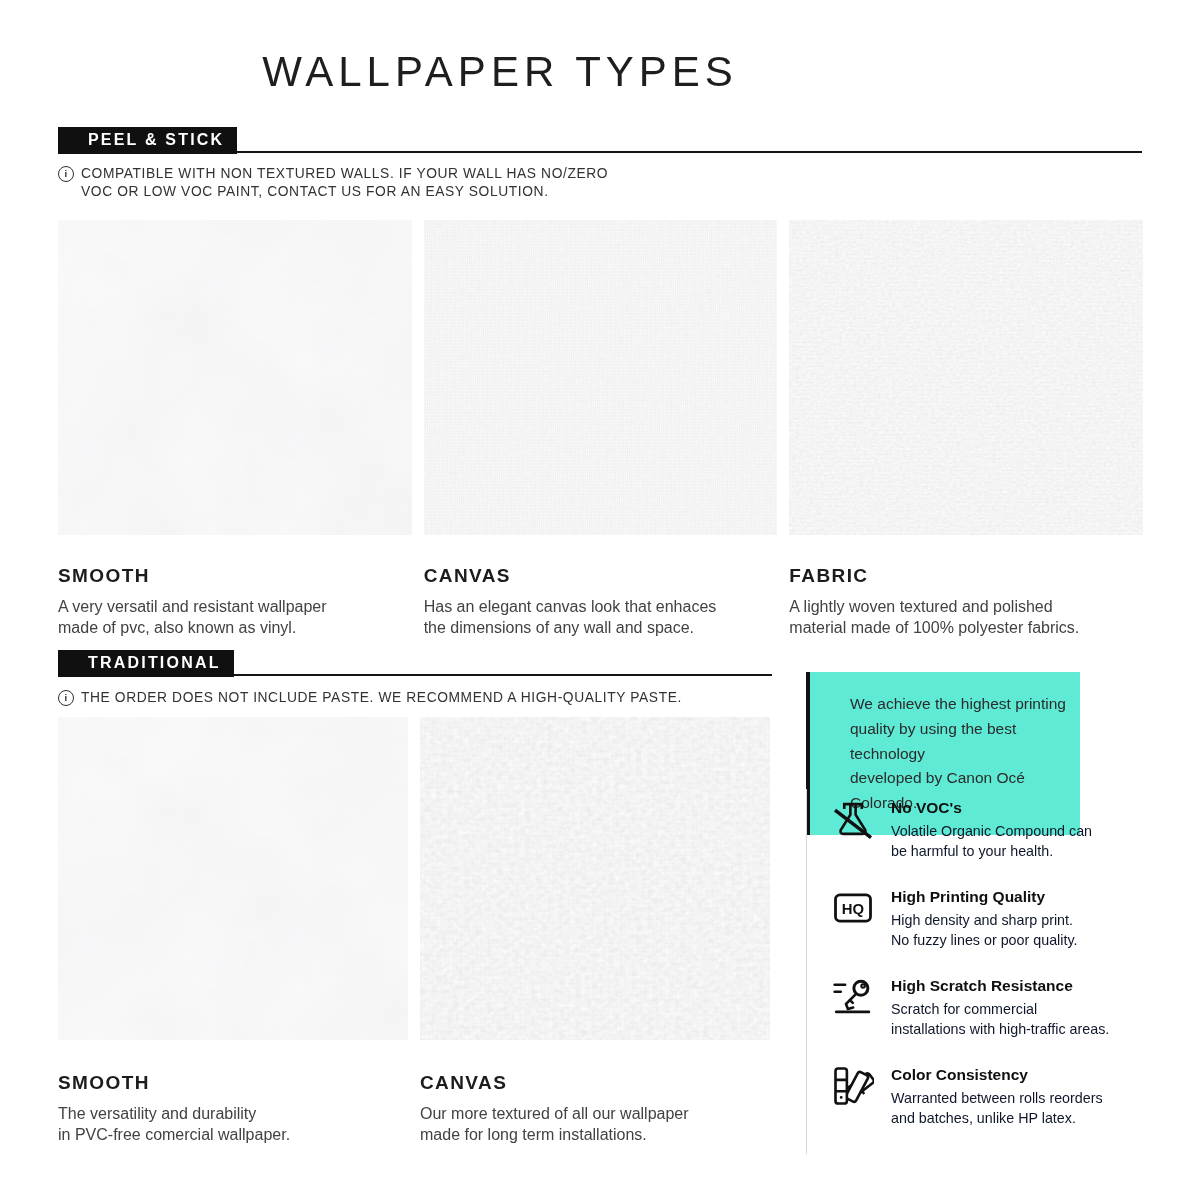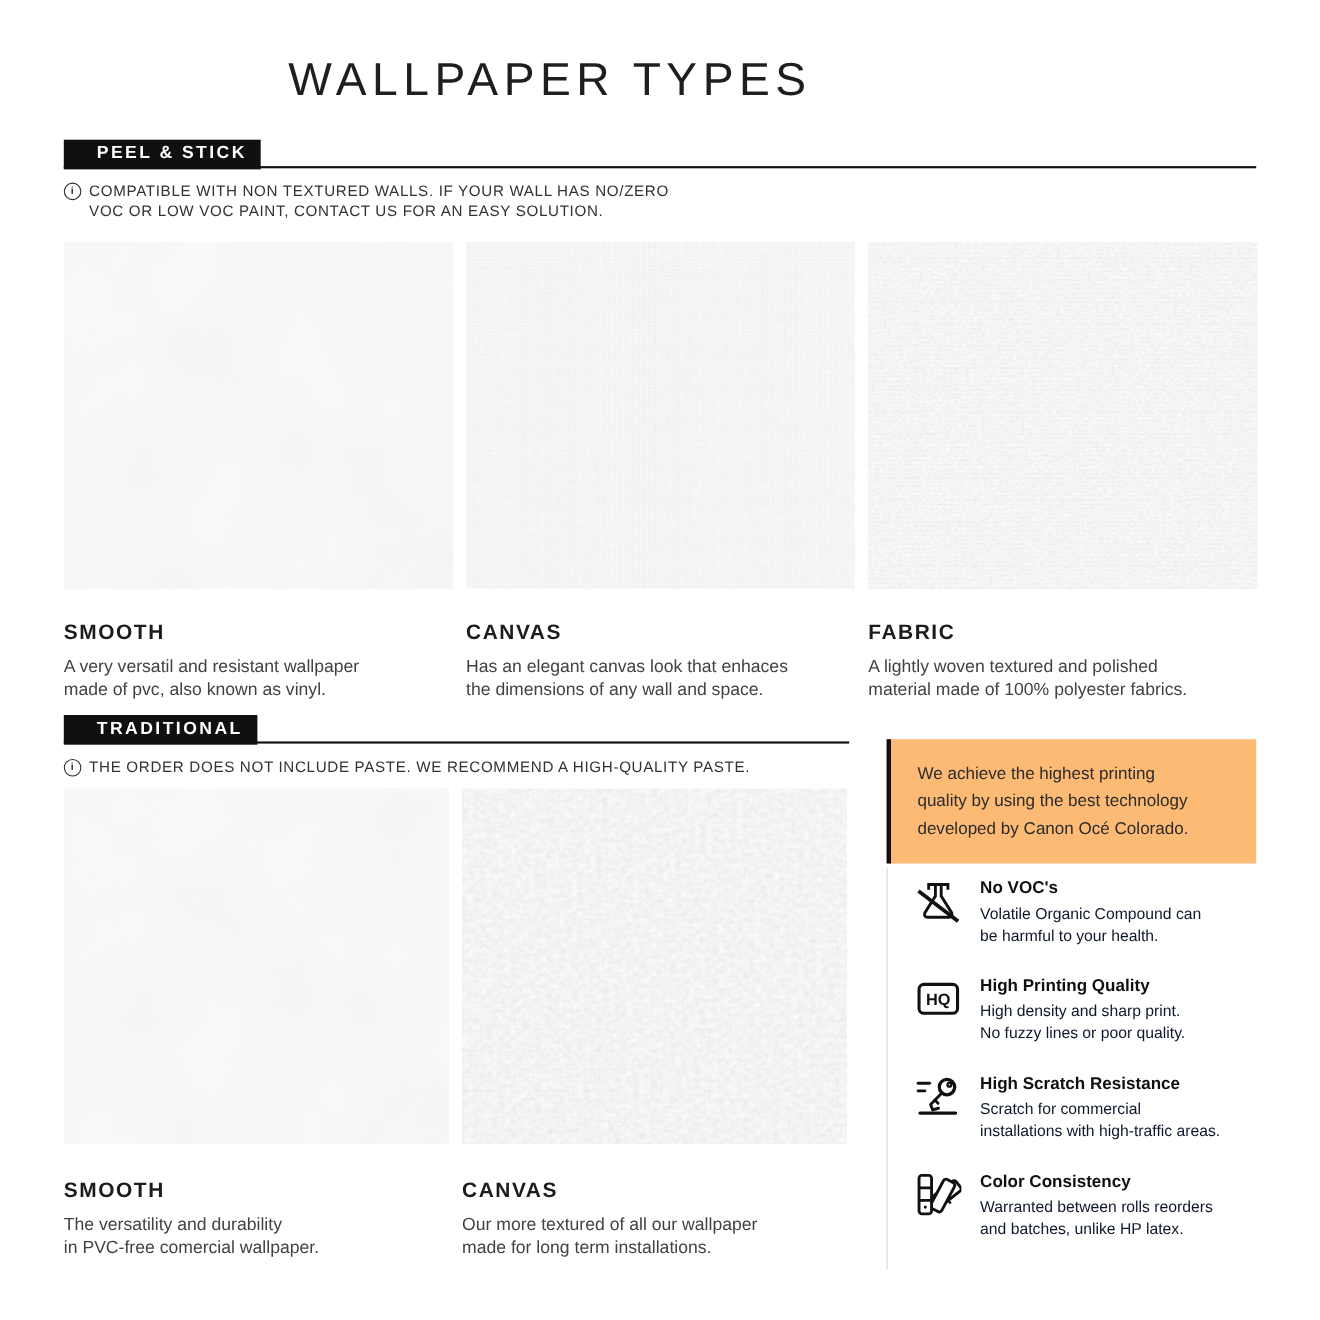--- a/index.html
+++ b/index.html
@@ -46,22 +46,22 @@
       #f2f2f2;}
 
   
   .caps{position:absolute;left:58px;display:flex;gap:12px;}
   .caps1{top:545px;width:1085px;} .caps2{top:1052px;width:712px;}
   .cap{flex:1 1 0;margin-top:20px;}
   .cap-title{margin:0 0 9px 0;font-size:19px;font-weight:700;letter-spacing:1.4px;color:#1c1c1c;}
   .cap-desc{margin:0;font-size:16px;line-height:1.33;color:#424242;}
 
   
-  .quote{position:absolute;left:806px;top:672px;width:336px;box-sizing:border-box;
-         background:#fdba74;border-left:4px solid #111111;padding:20px 10px 19px 24px;}
+  .quote{position:absolute;left:806px;top:672px;width:274px;box-sizing:border-box;
+         background:#5eead4;border-left:4px solid #111111;padding:20px 10px 19px 40px;}
   .quote-text div{font-size:15.5px;line-height:1.6;color:#2b2b2b;}
 
   .features{position:absolute;left:806px;top:789px;width:337px;box-sizing:border-box;
             border-left:1px solid #d8d8d8;padding:9px 0 0 25px;}
   .feature{display:flex;align-items:flex-start;gap:17px;margin-bottom:26px;}
   .f-icon{flex:0 0 auto;width:42px;height:42px;display:inline-block;}
   .f-icon svg{display:block;width:42px;height:42px;}
   .f-title{font-size:15.5px;font-weight:700;color:#0f0f0f;margin:1px 0 4px 0;}
   .f-desc{font-size:14.3px;line-height:1.4;color:#0f172a;}
 </style>

